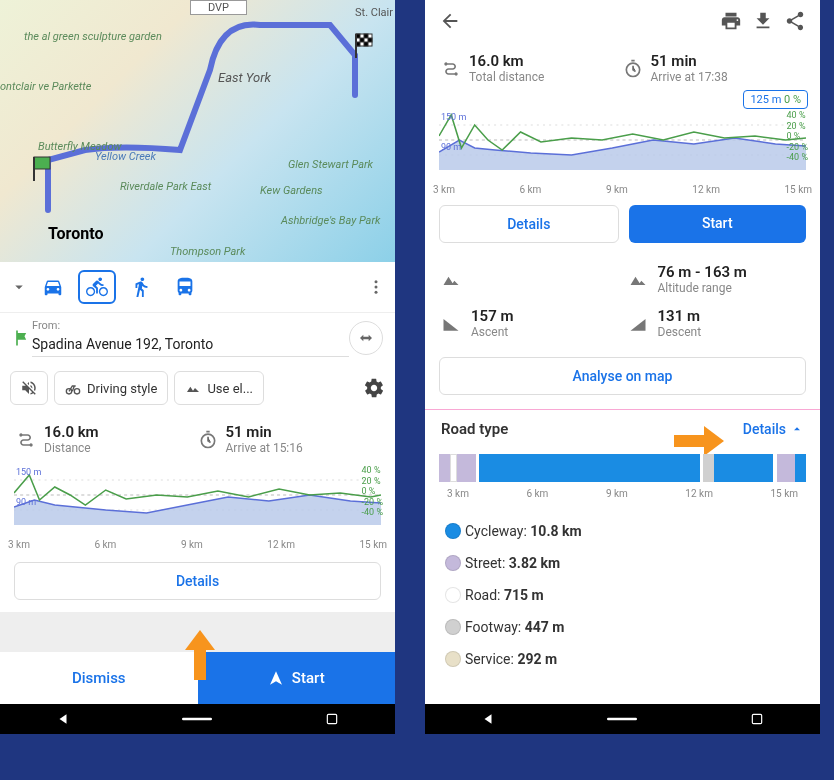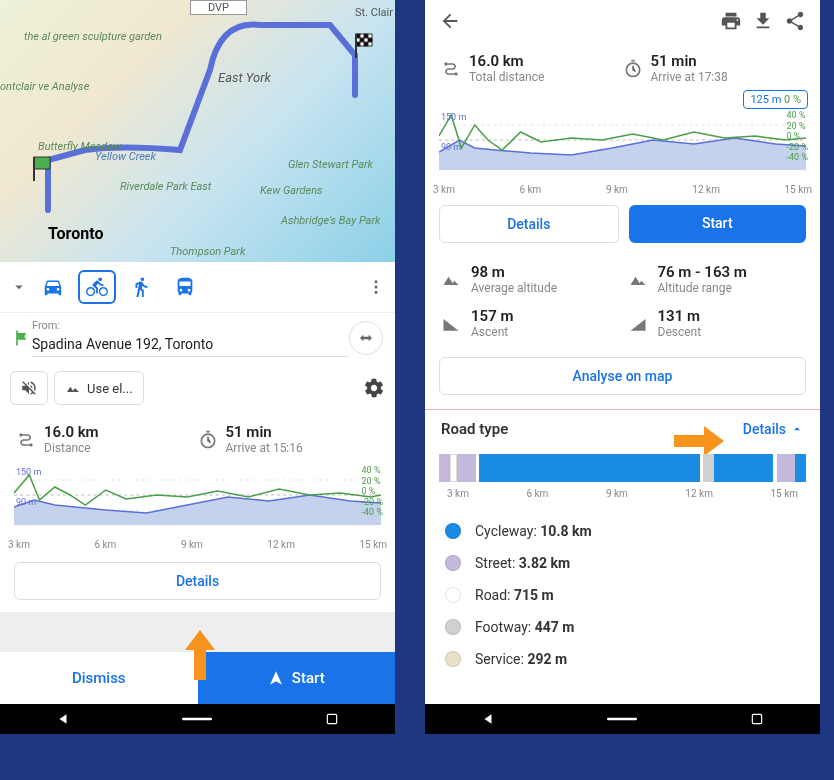--- a/index.html
+++ b/index.html
@@ -260,21 +260,21 @@
     color: #888;
     padding: 2px 22px 10px 22px;
   }
 
   .legend {
     padding: 6px 20px;
   }
   .legend-item {
     display: flex;
     align-items: flex-start;
-    gap: 14px;
+    gap: 4px;
     padding: 8px 0;
   }
   .legend-dot {
     width: 16px; height: 16px; border-radius: 50%;
     border: 1px solid rgba(0,0,0,0.1);
   }
   .legend-label { font-size: 14px; }
   .legend-label b { font-weight: 700; }
 
   
@@ -322,21 +322,21 @@
 Park East</div>
     <div class="map-label" style="left:260px;top:184px;font-style:italic;color:#5a8a5a;">Kew Gardens</div>
     <div class="map-label" style="left:265px;top:214px;font-style:italic;color:#5a8a5a;margin-left:16px;">Ashbridge's
 Bay Park</div>
     <div class="map-label" style="left:288px;top:158px;font-style:italic;color:#5a8a5a;">Glen Stewart Park</div>
     <div class="map-label" style="left:170px;top:245px;font-style:italic;color:#5a8a5a;">Thompson Park</div>
     <div class="map-label" style="left:355px;top:6px;">St. Clair Ave</div>
     <div class="map-label" style="left:95px;top:150px;color:#4a7ab8;font-style:italic;text-align:right;">Yellow Creek</div>
     <div class="map-label" style="left:190px;top:0px;background:#fff;border:1px solid #999;padding:0 17px;">DVP</div>
     <div class="map-label" style="left:0px;top:80px;font-style:italic;color:#5a8a5a;">ontclair
-ve Analyse</div>
+ve Parkette</div>
   </div>
 
   <div class="transport-row">
     <svg class="icon-svg" style="color:#666;width:18px;cursor:pointer;" viewBox="0 0 24 24">
         <path fill="currentColor" d="M7 10l5 5 5-5z"></path>
       </svg>
     <div class="mode-btn">
       <svg class="icon-svg" viewBox="0 0 24 24">
           <path fill="currentColor" d="M18.9 6c-.2-.6-.8-1-1.4-1h-11c-.7 0-1.2.4-1.4 1L3 12v8c0 .6.4 1 1 1h1c.6 0 1-.4 1-1v-1h12v1c0 .6.4 1 1 1h1c.6 0 1-.4 1-1v-8l-2.1-6zM6.5 16c-.8 0-1.5-.7-1.5-1.5S5.7 13 6.5 13s1.5.7 1.5 1.5S7.3 16 6.5 16zm11 0c-.8 0-1.5-.7-1.5-1.5s.7-1.5 1.5-1.5 1.5.7 1.5 1.5-.7 1.5-1.5 1.5zM5 11l1.5-4.5h11L19 11H5z"></path>
         </svg>
@@ -378,20 +378,28 @@
         </svg>
     </div>
   </div>
 
 
   <div class="options-row">
     <div class="opt-btn icon-only">
       <svg width="18" height="18" viewBox="0 0 24 24">
           <path fill="#555" d="M16.5 12c0-1.8-1-3.3-2.5-4v2.2l2.5 2.5c0-.2 0-.5 0-.7zm2.5 0c0 .9-.2 1.8-.5 2.6l1.5 1.5c.6-1.2 1-2.6 1-4.1 0-4.3-3-7.9-7-8.8v2.1c2.9.9 5 3.5 5 6.7zM4.3 3L3 4.3 7.7 9H3v6h4l5 5v-6.7l4.3 4.3c-.7.5-1.4.9-2.3 1.1v2.1c1.4-.3 2.6-.9 3.7-1.8l2 2 1.3-1.3-9-9L4.3 3zM12 4L9.9 6.1 12 8.2V4z"></path>
         </svg>
+    </div>
+    <div class="opt-btn">
+      <svg width="16" height="16" viewBox="0 0 24 24">
+          <circle cx="6" cy="17" r="4" fill="none" stroke="#555" stroke-width="2"></circle>
+          <circle cx="18" cy="17" r="4" fill="none" stroke="#555" stroke-width="2"></circle>
+          <path fill="none" stroke="#555" stroke-width="2" d="M6 17l5-8h5m-5 8l3-8"></path>
+        </svg>
+      <span>Driving style</span>
     </div>
     <div class="opt-btn">
       <svg width="16" height="16" viewBox="0 0 24 24">
           <path fill="#555" d="M3 18l5-8 4 6 3-4 6 6z"></path>
         </svg>
       <span>Use el...</span>
     </div>
     <div class="spacer" style="flex:1"></div>
     <svg class="gear-icon" width="22" height="22" viewBox="0 0 24 24">
         <path fill="currentColor" d="M19.4 13c0-.3.1-.7.1-1s0-.7-.1-1l2.1-1.7c.2-.2.3-.4.1-.7l-2-3.5c-.1-.2-.4-.3-.6-.2l-2.5 1c-.5-.4-1.1-.7-1.7-1l-.4-2.7c0-.3-.3-.4-.5-.4h-4c-.3 0-.5.2-.5.4l-.4 2.7c-.6.2-1.2.6-1.7 1l-2.5-1c-.2-.1-.5 0-.6.2l-2 3.5c-.1.2-.1.5.1.7L4.6 11c0 .3-.1.7-.1 1s0 .7.1 1l-2.1 1.7c-.2.2-.3.4-.1.7l2 3.5c.1.2.4.3.6.2l2.5-1c.5.4 1.1.7 1.7 1l.4 2.7c0 .3.3.4.5.4h4c.3 0 .5-.2.5-.4l.4-2.7c.6-.2 1.2-.6 1.7-1l2.5 1c.2.1.5 0 .6-.2l2-3.5c.1-.2.1-.5-.1-.7L19.4 13zM12 15.5c-1.9 0-3.5-1.6-3.5-3.5s1.6-3.5 3.5-3.5 3.5 1.6 3.5 3.5-1.6 3.5-3.5 3.5z"></path>
@@ -556,24 +564,20 @@
   <div class="two-btn-row">
     <div class="half-btn outline">Details</div>
     <div class="half-btn solid">Start</div>
   </div>
 
   <div class="alt-grid">
     <div class="alt-item">
       <svg class="alt-icon" viewBox="0 0 24 24">
           <path fill="currentColor" d="M3 18l6-10 5 8 2-3 5 5z"></path>
         </svg>
-      <div>
-          <div class="stat-val">98 m</div>
-          <div class="stat-sub">Average altitude</div>
-        </div>
     </div>
     <div class="alt-item">
       <svg class="alt-icon" viewBox="0 0 24 24">
           <path fill="currentColor" d="M3 18l6-10 5 8 2-3 5 5z"></path>
         </svg>
       <div>
           <div class="stat-val">76 m - 163 m</div>
           <div class="stat-sub">Altitude range</div>
         </div>
     </div>

